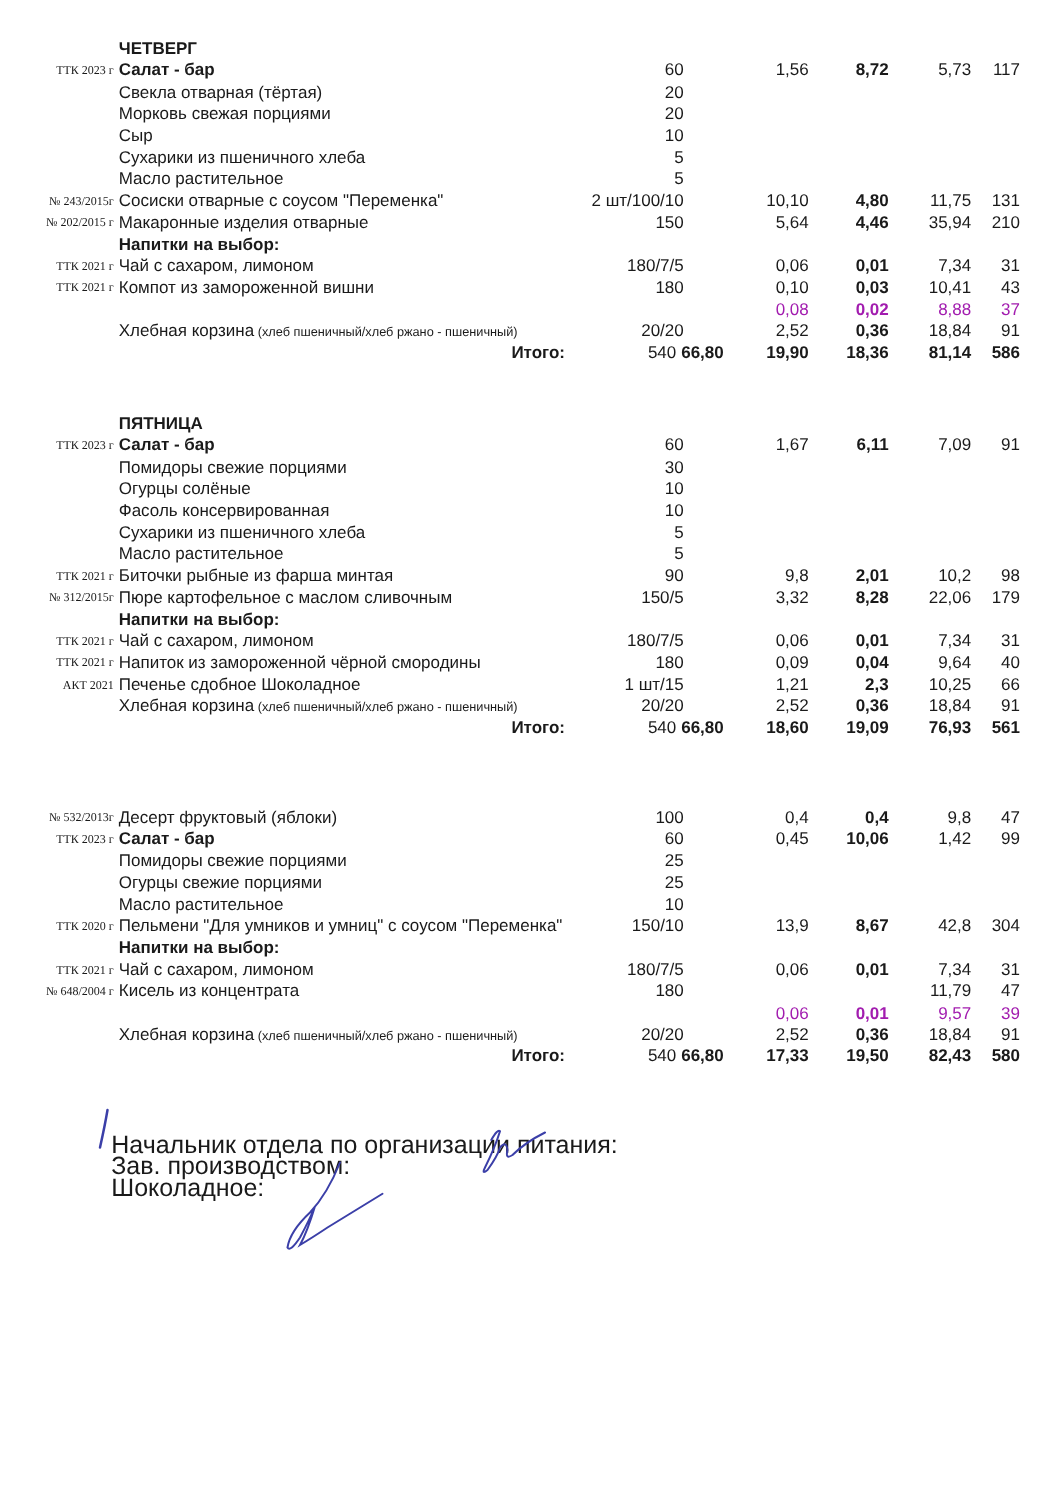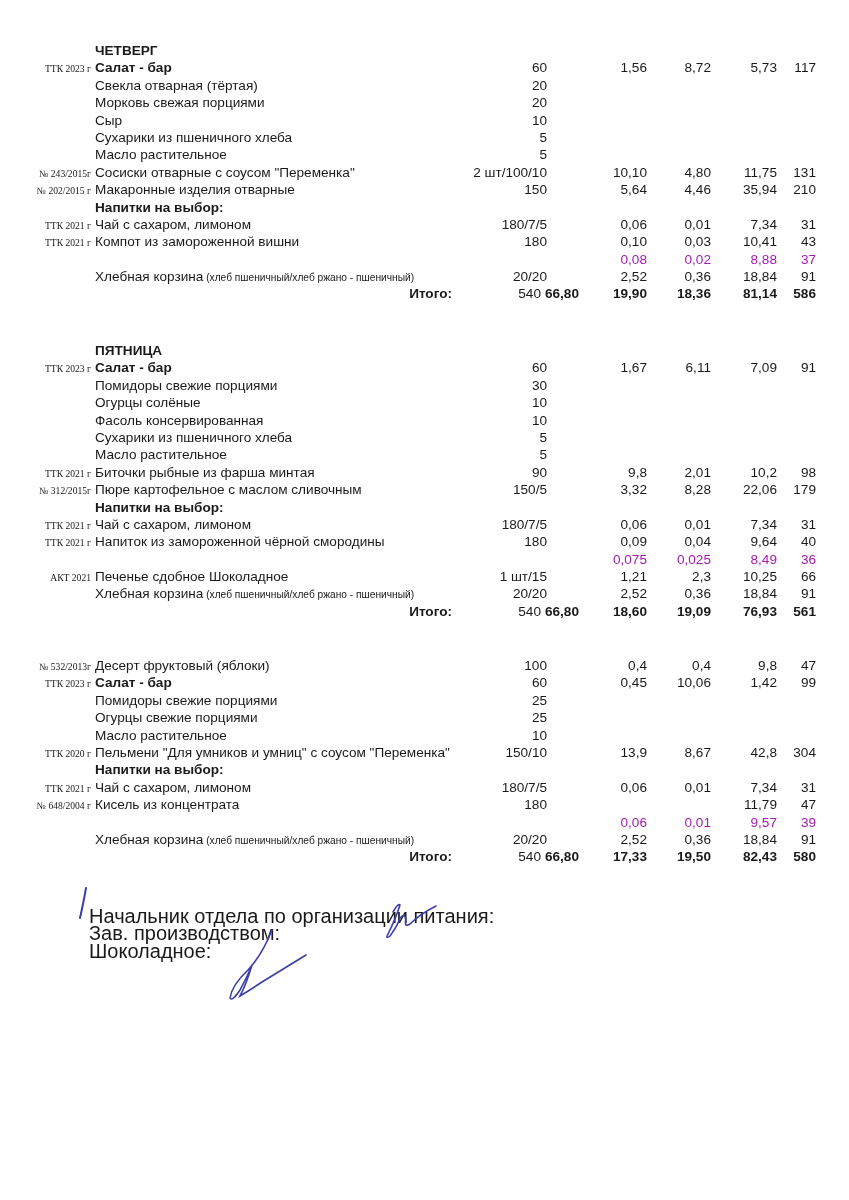--- a/index.html
+++ b/index.html
@@ -19,21 +19,20 @@
       position: absolute;
       left: 0;
       top: 0;
       width: 849px;
       height: 1200px;
     }
     .section {
       position: absolute;
       left: 0;
       width: 849px;
-      margin-top: 12px;
     }
     .row {
       position: relative;
       height: 17.4px;
       font-size: 13.6px;
       line-height: 17.4px;
       white-space: nowrap;
     }
     .code {
       position: absolute;
@@ -55,21 +54,21 @@
       font-weight: bold;
       font-size: 13.6px;
     }
     .col {
       position: absolute;
       text-align: right;
     }
     .c-out   { right: 302px; }
     .c-price { right: 270px; width: 60px; }
     .c-p     { right: 202px; }
-    .c-f     { right: 138px; }
+    .c-f     { right: 138px; font-weight: bold; }
     .c-c     { right: 72px; }
     .c-k     { right: 33px; }
     .light { color: #a21caf; }
     .total .col { font-weight: bold; }
     .total .c-out { font-weight: normal; right: 308px; }
     .itogo {
       position: absolute;
       right: 397px;
       font-weight: bold;
     }
@@ -318,29 +317,20 @@
           <span class="col c-k">31</span>
         </div>
         <div class="row">
           <span class="code">ТТК 2021 г</span>
           <span class="name"><span>Напиток из замороженной чёрной смородины</span></span>
           <span class="col c-out">180</span>
           <span class="col c-p">0,09</span>
           <span class="col c-f">0,04</span>
           <span class="col c-c">9,64</span>
           <span class="col c-k">40</span>
-        </div>
-        <div class="row light">
-          <span class="code"></span>
-          <span class="name"><span></span></span>
-          <span class="col c-out"></span>
-          <span class="col c-p">0,075</span>
-          <span class="col c-f">0,025</span>
-          <span class="col c-c">8,49</span>
-          <span class="col c-k">36</span>
         </div>
         <div class="row">
           <span class="code">АКТ 2021</span>
           <span class="name"><span>Печенье сдобное Шоколадное</span></span>
           <span class="col c-out">1 шт/15</span>
           <span class="col c-p">1,21</span>
           <span class="col c-f">2,3</span>
           <span class="col c-c">10,25</span>
           <span class="col c-k">66</span>
         </div>

